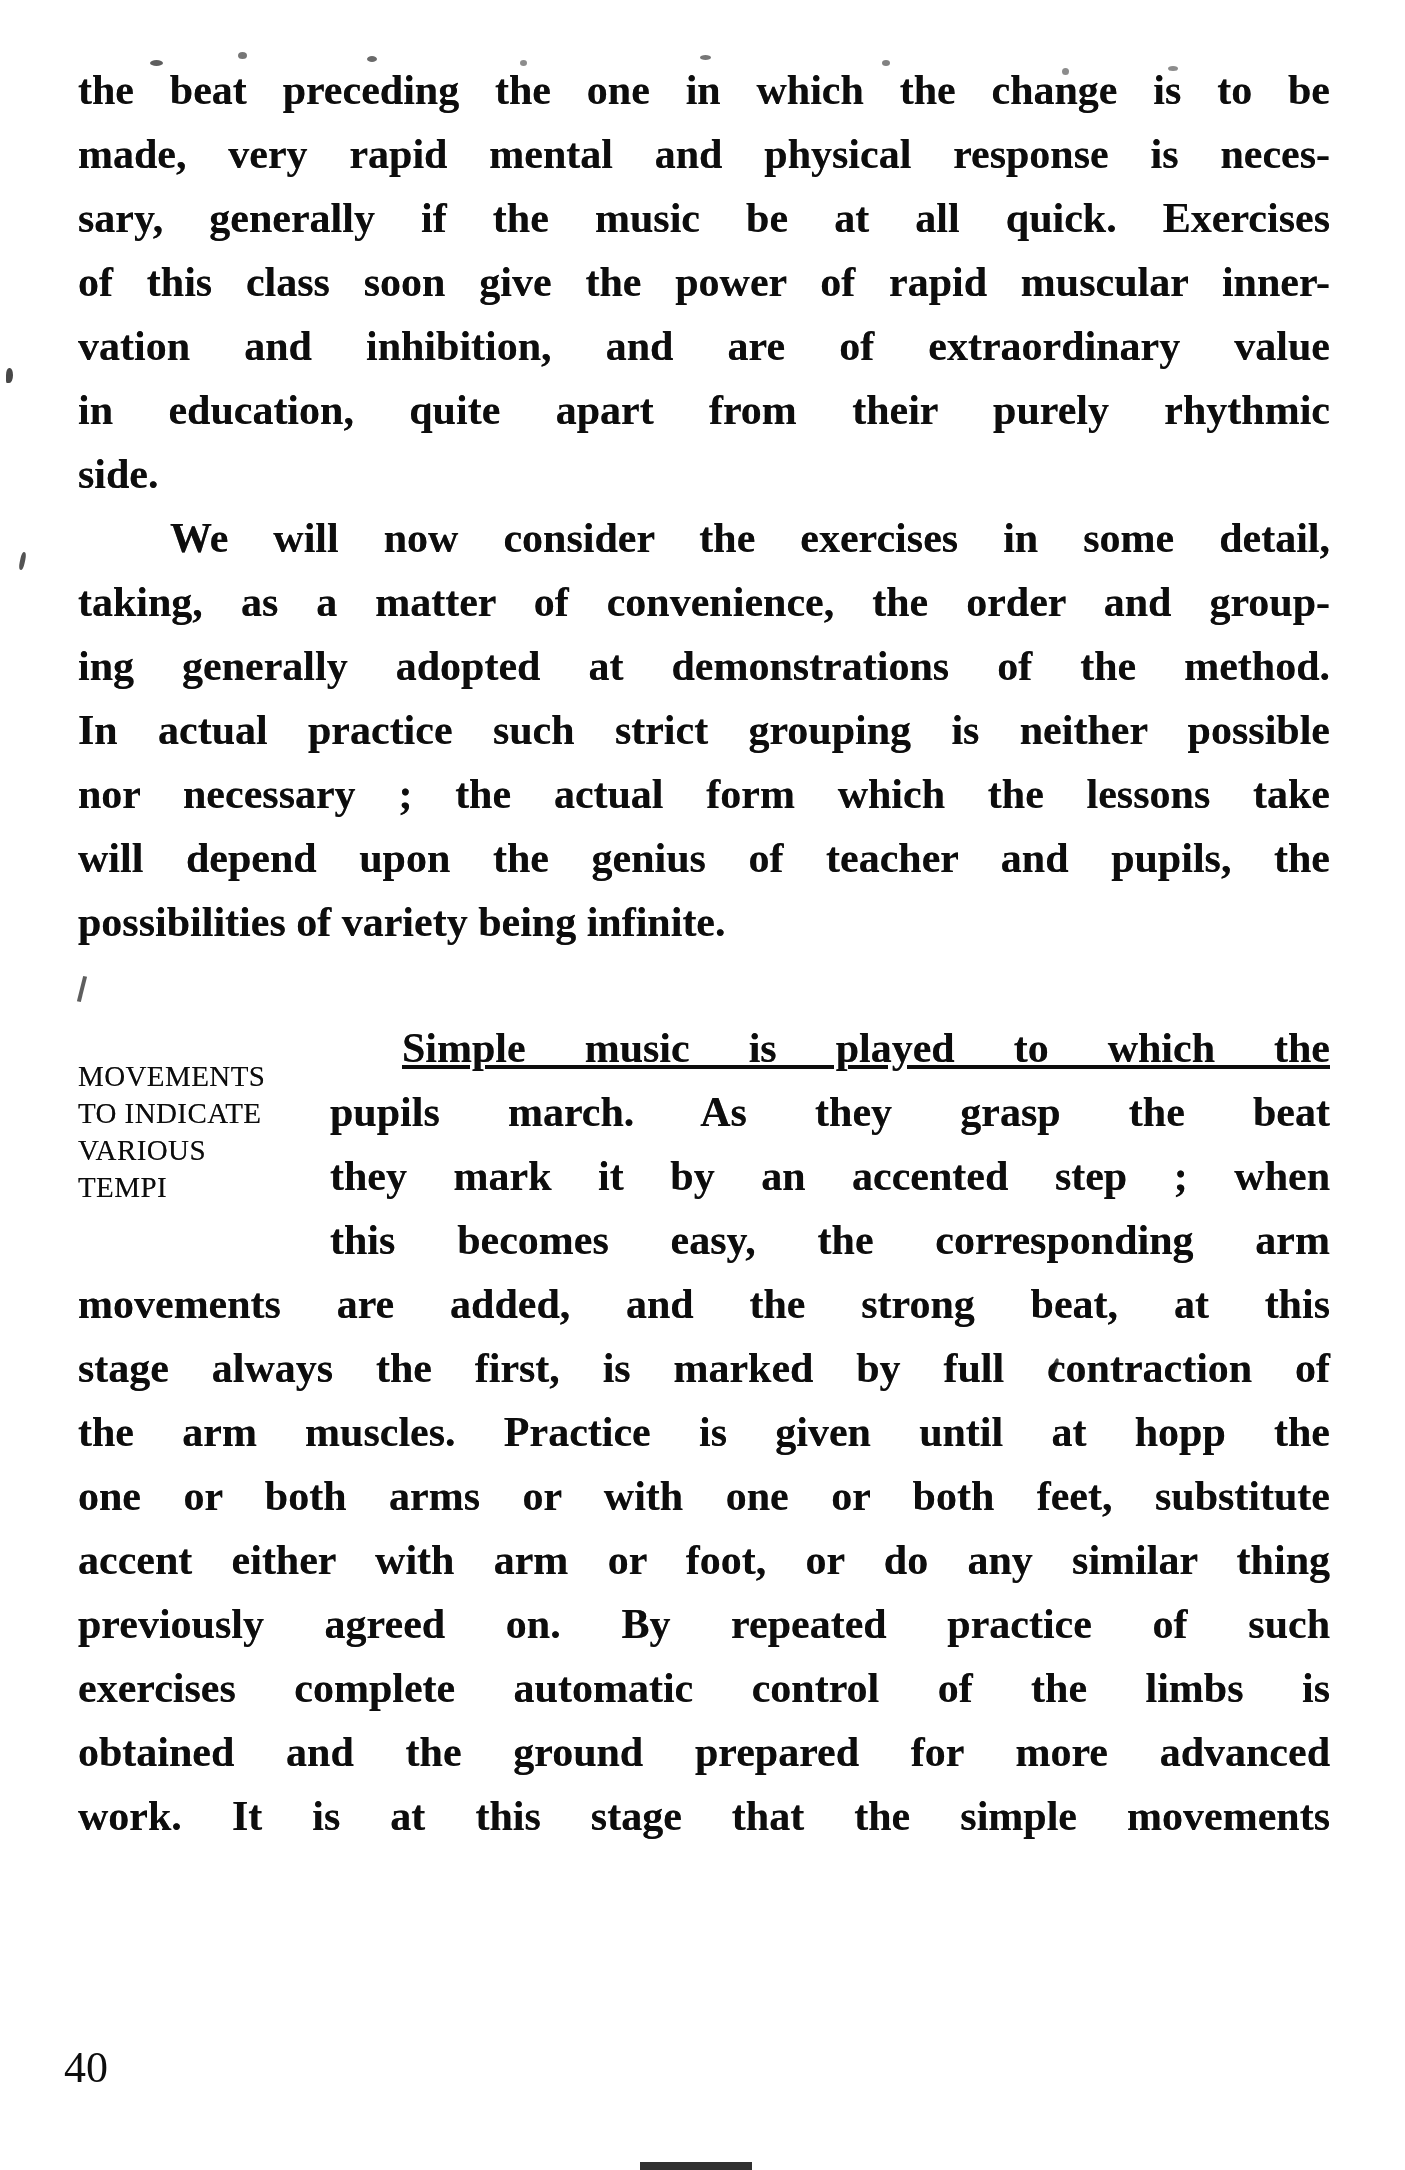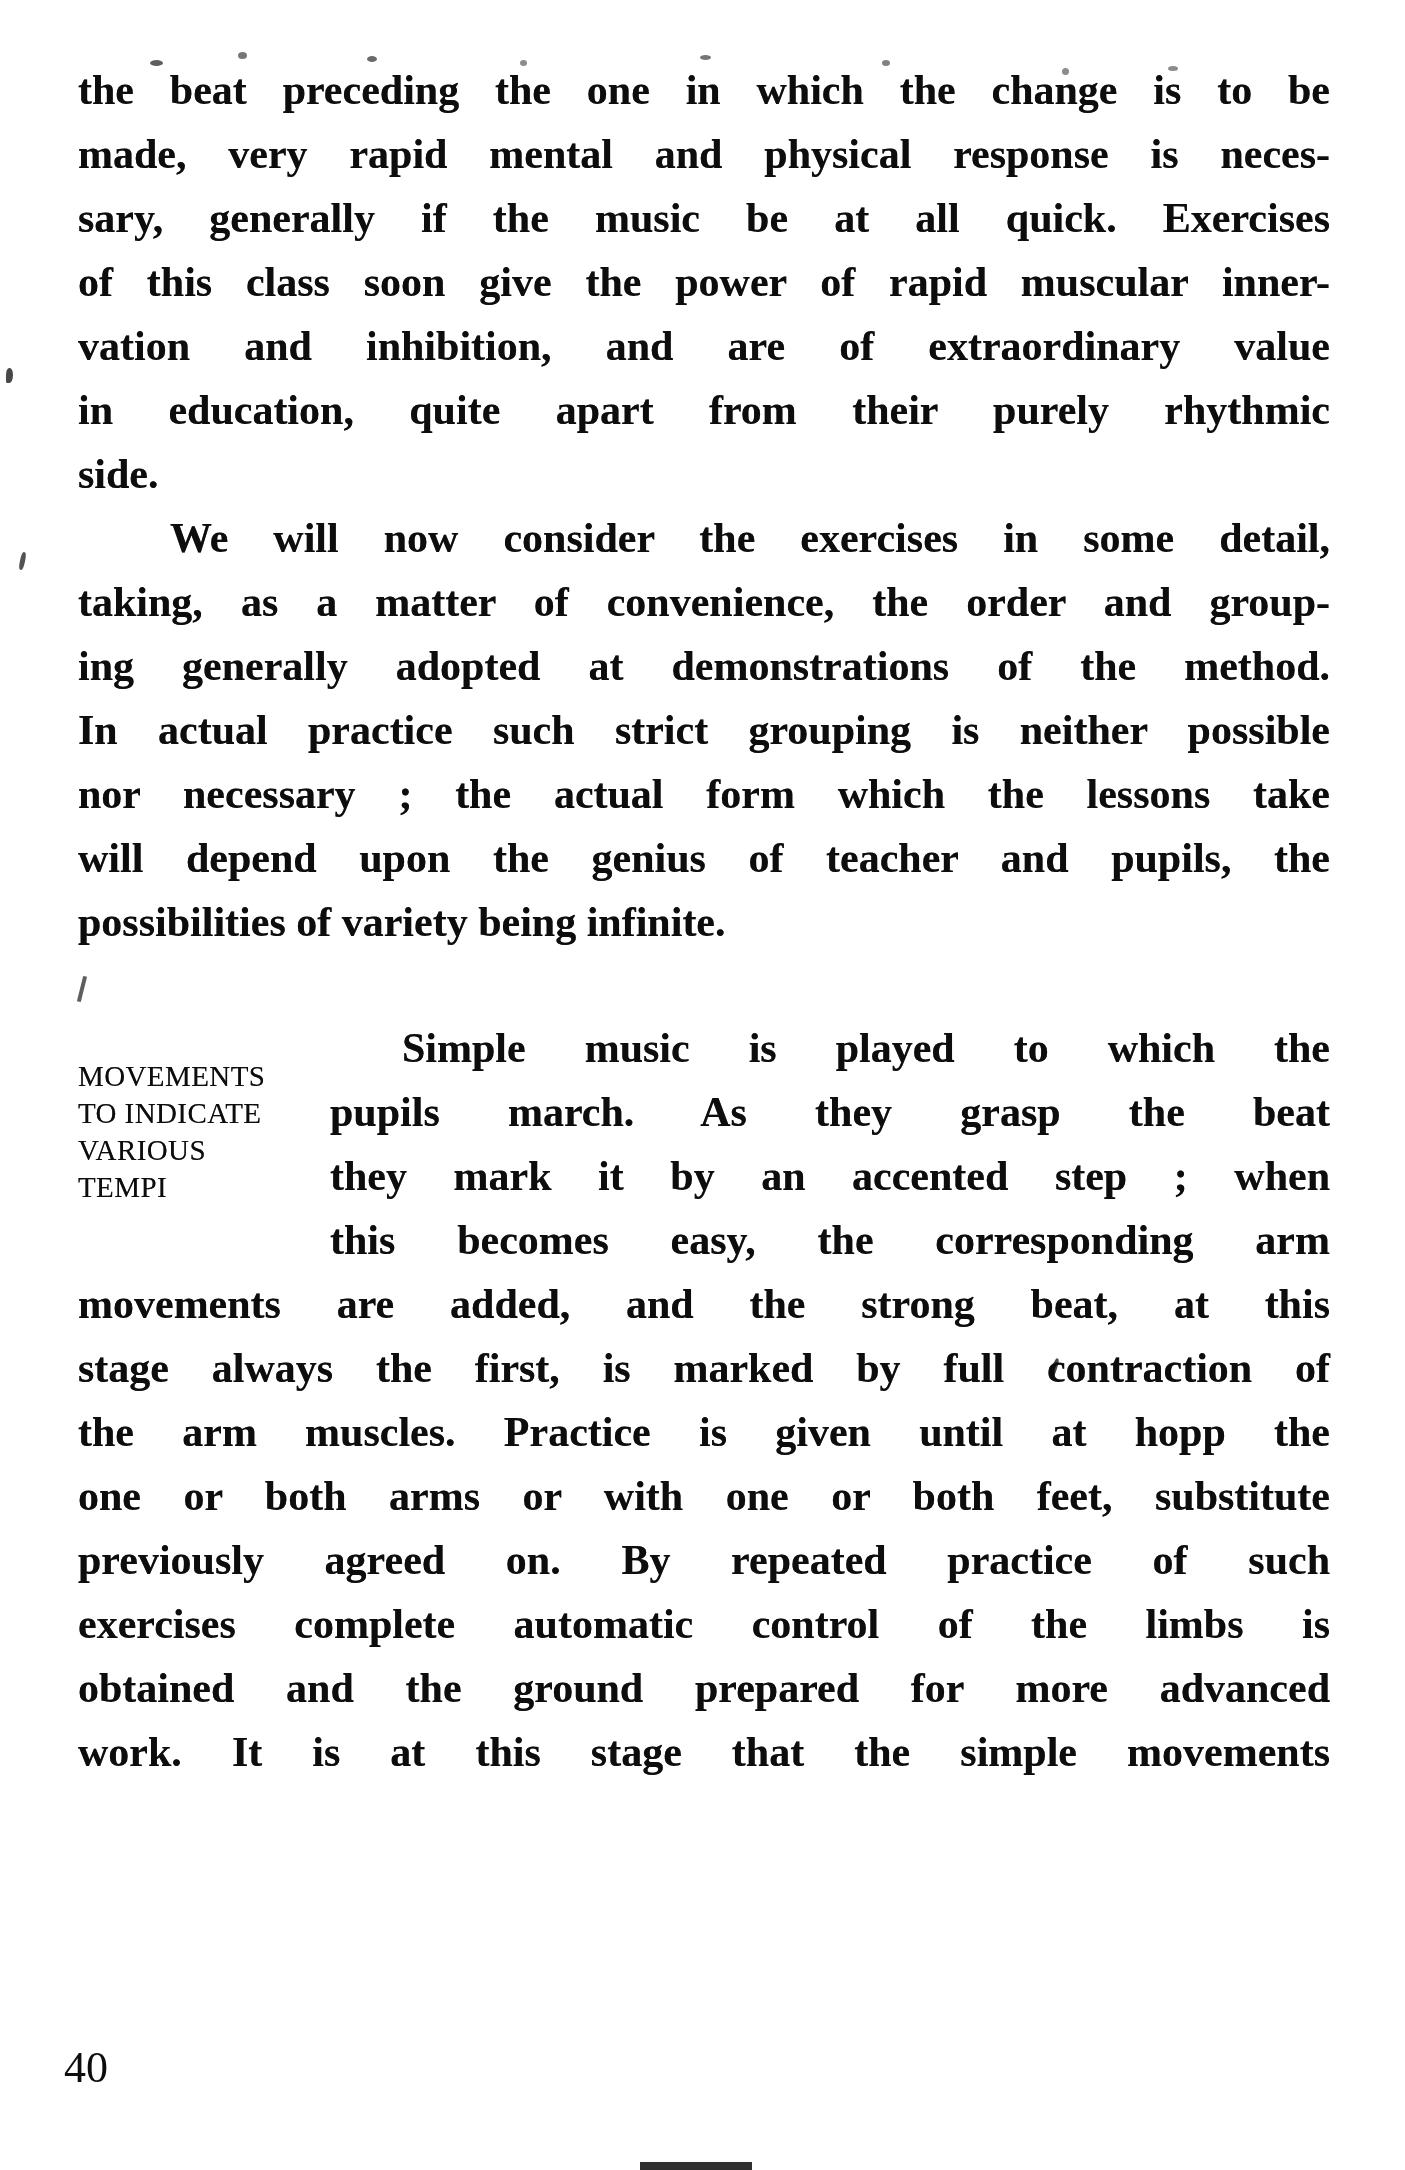--- a/index.html
+++ b/index.html
@@ -25,21 +25,21 @@
   }
   .line {
     height: 64px;
     text-align: justify;
     text-align-last: justify;
     white-space: normal;
   }
   .line.end { text-align-last: left; }
   .indent1 { text-indent: 92px; }
   .narrow { margin-left: 252px; }
-  .indent2 { text-indent: 72px; }
+  .indent2 { text-indent: 72px; text-decoration: underline; }
   .spacer { height: 62px; }
   .it { }
   .margin-note {
     position: absolute;
     left: 78px;
     top: 1058px;
     width: 250px;
     font-size: 29px;
     line-height: 37px;
     font-weight: 400;
@@ -106,20 +106,21 @@
     <div class="line narrow">pupils march.  As they grasp the beat</div>
     <div class="line narrow">they mark it by an accented step ; when</div>
     <div class="line narrow">this becomes easy, the corresponding arm</div>
 
     <div class="line">movements are added, and the strong beat, at this</div>
     <div class="line">stage always the first, is marked by full contraction of</div>
 
     <div class="line"><span>the arm muscles.  Practice is given until at </span><span class="it">hopp</span><span> the</span></div>
 
     <div class="line">one or both arms or with one or both feet, substitute</div>
+    <div class="line">accent either with arm or foot, or do any similar thing</div>
     <div class="line">previously agreed on.  By repeated practice of such</div>
     <div class="line">exercises complete automatic control of the limbs is</div>
     <div class="line">obtained and the ground prepared for more advanced</div>
     <div class="line">work.  It is at this stage that the simple movements</div>
   </div>
 
   <div class="page-num">40</div>
 
 </div>
 

